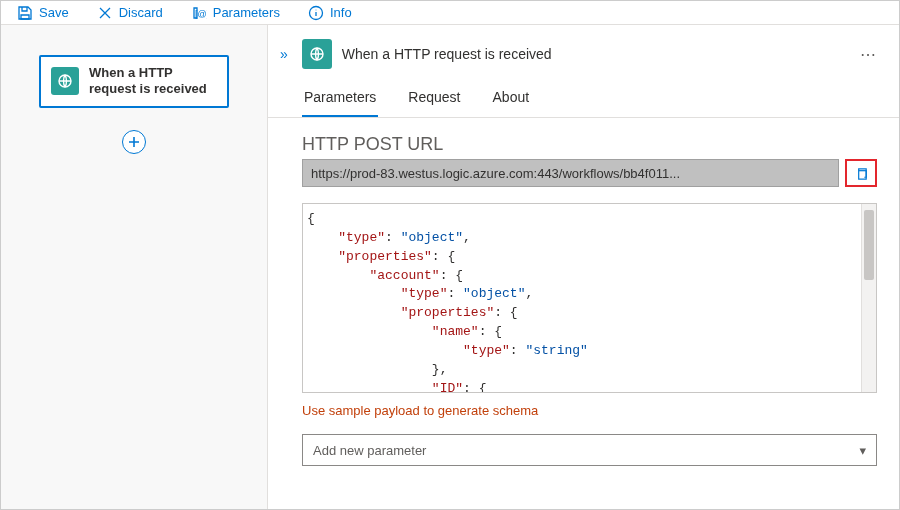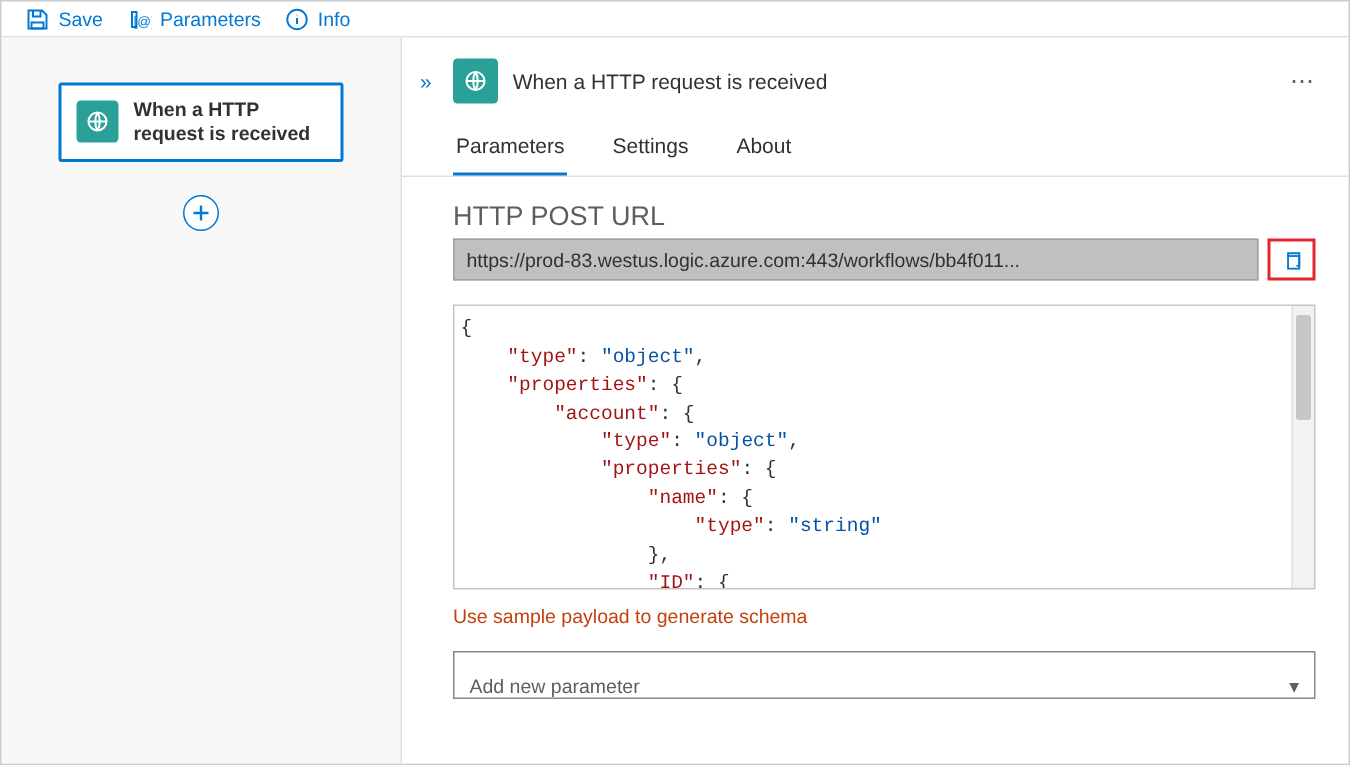--- a/index.html
+++ b/index.html
@@ -1,19 +1,19 @@
 <!DOCTYPE html>
 <html><head>
 <meta charset="utf-8">
 <style>
   * { box-sizing: border-box; margin: 0; padding: 0; }
   html, body { width: 900px; height: 510px; font-family: "Segoe UI", Arial, sans-serif; font-size: 13px; color: #323130; background: #fff; overflow: hidden; }
   .frame { width: 900px; height: 510px; border: 1px solid #ccc; display: flex; flex-direction: column; }
   
-  .toolbar { height: 24px; border-bottom: 1px solid #e1dfdd; display: flex; align-items: center; padding: 0 8px; gap: 0; }
+  .toolbar { height: 24px; border-bottom: 1px solid #e1dfdd; display: flex; align-items: center; padding: 0 8px; gap: 12px; }
   .tool-btn { display: flex; align-items: center; gap: 6px; padding: 4px 8px; color: #0078d4; font-size: 13px; cursor: pointer; border-radius: 2px; }
   .tool-btn .ic { width: 16px; height: 16px; display: flex; align-items: center; justify-content: center; color: #0078d4; }
   .tool-btn .ic svg { width: 16px; height: 16px; stroke: currentColor; fill: none; stroke-width: 1.3; }
   
   .main { flex: 1; display: flex; overflow: hidden; }
   .left-pane { width: 267px; background: #f8f8f8; padding: 30px 18px 0 18px; display: flex; flex-direction: column; align-items: center; border-right: 1px solid #e1dfdd; }
   .trigger-card { width: 190px; background: #fff; border: 2px solid #0078d4; border-radius: 2px; display: flex; align-items: center; padding: 8px 10px; gap: 10px; }
   .trigger-card .badge { width: 28px; height: 28px; background: #2aa198; border-radius: 3px; display: flex; align-items: center; justify-content: center; color: #fff; flex-shrink:0; }
   .trigger-card .badge svg { width: 16px; height: 16px; stroke: #fff; fill: none; stroke-width: 1.4; }
   .trigger-card .tlabel { font-size: 13px; font-weight: 600; color: #323130; line-height: 1.25; }
@@ -38,38 +38,46 @@
   .url-input { flex:1; background:#c0c0c0; border:1px solid #a0a0a0; color:#323130; padding:5px 8px; font-size:13px; height:28px; }
   .copy-btn { width:32px; height:28px; border:2px solid #e3262d; display:flex; align-items:center; justify-content:center; cursor:pointer; background:#fff; }
   .copy-btn svg { width:15px; height:15px; stroke:#0078d4; fill:none; stroke-width:1.3; }
   .schema-box { width:100%; height:190px; border:1px solid #c8c6c4; padding:6px 4px 6px 4px; font-family: Consolas, "Courier New", monospace; font-size:13px; line-height:1.45; overflow:hidden; white-space:pre; position:relative; background:#fff; }
   .schema-box .scroll { position:absolute; right:0; top:0; bottom:0; width:15px; background:#f3f2f1; border-left:1px solid #e1dfdd; }
   .schema-box .scroll .thumb { position:absolute; left:2px; right:2px; top:6px; height:70px; background:#c8c6c4; border-radius:2px; }
   .k-str { color:#a31515; }
   .k-kw  { color:#0451a5; }
   .k-p   { color:#323130; }
   .sample-link { color:#c2410c; font-size:13px; margin-top:10px; cursor:pointer; display:inline-block; }
-  .add-param { margin-top:16px; border:1px solid #8a8886; height:32px; display:flex; align-items:flex-end; justify-content:space-between; padding:0 10px; font-size:13px; color:#605e5c; cursor:pointer; background:#fff; }
+  .add-param { margin-top:16px; border:1px solid #8a8886; height:32px; display:flex; align-items:center; justify-content:space-between; padding:0 10px; font-size:13px; color:#605e5c; cursor:pointer; background:#fff; }
   .add-param .chev { color:#605e5c; }
 </style>
 </head>
 <body>
 
 <div class="frame">
 
   <div class="toolbar">
     <div class="tool-btn">
       <span class="ic">
         <svg viewBox="0 0 16 16">
             <path d="M2 2h9l3 3v9H2z"></path>
             <path d="M5 2v4h5V2"></path>
             <path d="M4 10h8v4H4z"></path>
           </svg>
       </span>
       <span>Save</span>
+    </div>
+    <div class="tool-btn">
+      <span class="ic">
+        <svg viewBox="0 0 16 16">
+            <path d="M3 3l10 10M13 3L3 13"></path>
+          </svg>
+      </span>
+      <span>Discard</span>
     </div>
     <div class="tool-btn">
       <span class="ic">
         <svg viewBox="0 0 16 16">
             <path d="M3 3h3v10H3zM8 8a4 4 0 1 0 0-0"></path>
             <text x="4" y="12" font-size="9" fill="#0078d4" stroke="none">[@]</text>
           </svg>
       </span>
       <span>Parameters</span>
     </div>
@@ -111,21 +119,21 @@
               <circle cx="8" cy="8" r="6"></circle>
               <path d="M2 8h12M8 2c2 3 2 9 0 12M8 2c-2 3-2 9 0 12"></path>
             </svg>
         </div>
         <div class="detail-title">When a HTTP request is received</div>
         <div class="more-btn">⋯</div>
       </div>
 
       <div class="tabs">
         <div class="tab active">Parameters</div>
-        <div class="tab">Settings</div>
+        <div class="tab">Request</div>
         <div class="tab">About</div>
       </div>
 
       <div class="detail-body">
         <div class="field-label">HTTP POST URL</div>
         <div class="url-row">
           <input class="url-input" readonly="" value="https://prod-83.westus.logic.azure.com:443/workflows/bb4f011..." style="">
           <div class="copy-btn">
             <svg viewBox="0 0 16 16">
                 <rect x="5" y="5" width="8" height="9"></rect>

